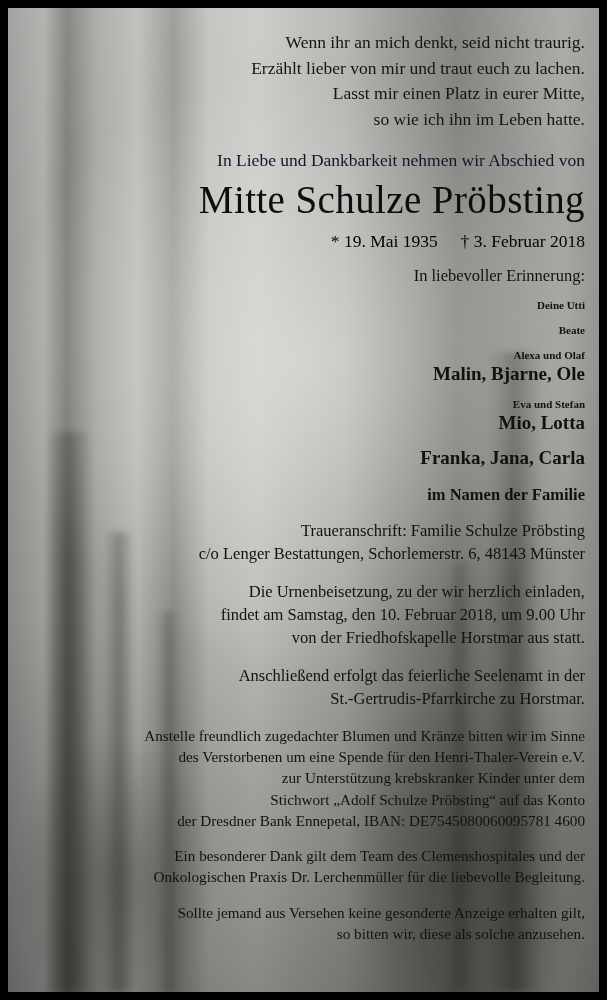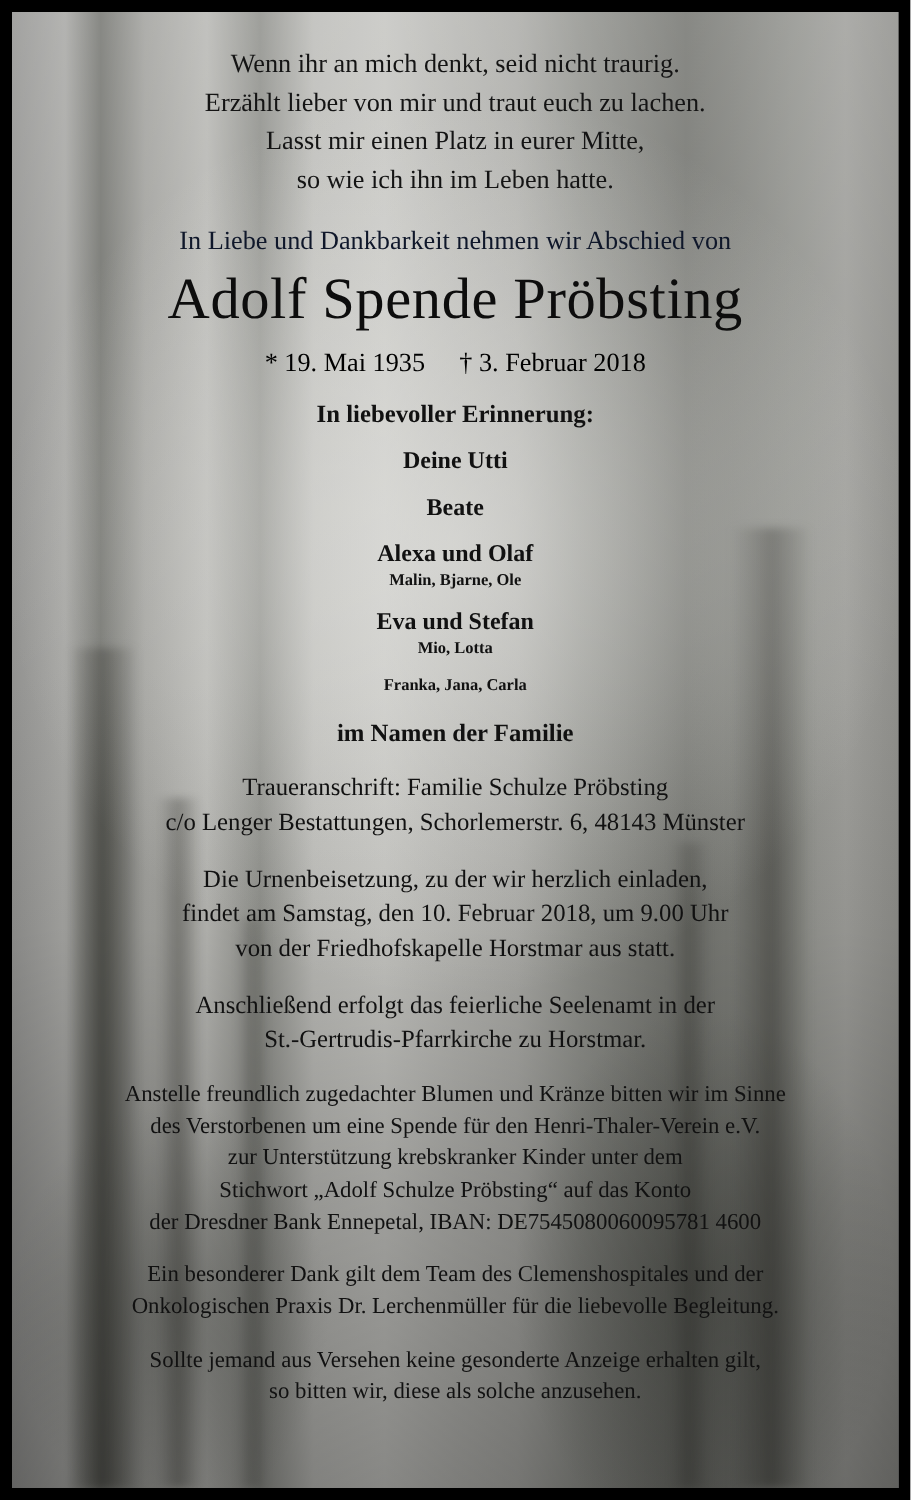--- a/index.html
+++ b/index.html
@@ -62,21 +62,21 @@
   .t5 { right: 126px;width: 26px;  height: 430px; opacity: .6; }
   .haze {
     position: absolute;
     left: 0; right: 0; top: 0; bottom: 0;
     background: radial-gradient(ellipse 420px 420px at 50% 36%, rgba(235,235,232,0.55), rgba(235,235,232,0.0) 72%);
   }
   .content {
     position: absolute;
     inset: 0;
     color: #111;
-    text-align: center;
+    text-align: right;
     padding: 0 14px;
     box-sizing: border-box;
   }
   .poem {
     margin-top: 22px;
     font-size: 17.5px;
     line-height: 1.47;
     color: #141414;
   }
   .poem div { white-space: nowrap; }
@@ -94,30 +94,30 @@
   }
   .dates {
     margin-top: 9px;
     font-size: 17.5px;
     color: #000000;
   }
   .dates .sep { display: inline-block; width: 14px; }
   .memory-head {
     margin-top: 14px;
     font-size: 16.5px;
-    font-weight: bold;
+    font-weight: normal;
   }
   .fam {
     font-weight: bold;
-    font-size: 16px;
+    font-size: 11px;
   }
   .fam-group { margin-top: 13px; }
   .fam-sub {
     font-weight: bold;
-    font-size: 11px;
+    font-size: 19px;
     margin-top: 2px;
   }
   .in-namen {
     margin-top: 16px;
     font-weight: bold;
     font-size: 16.5px;
   }
   .block {
     margin-top: 14px;
     font-size: 16.5px;
@@ -147,21 +147,21 @@
 
       <div class="poem">
         <div>Wenn ihr an mich denkt, seid nicht traurig.</div>
         <div>Erzählt lieber von mir und traut euch zu lachen.</div>
         <div>Lasst mir einen Platz in eurer Mitte,</div>
         <div>so wie ich ihn im Leben hatte.</div>
       </div>
 
       <div class="lead">In Liebe und Dankbarkeit nehmen wir Abschied von</div>
 
-      <div class="name">Adolf Spende Pröbsting</div>
+      <div class="name">Mitte Schulze Pröbsting</div>
 
       <div class="dates">
         <span>* 19. Mai 1935</span>
         <span class="sep"></span>
         <span>† 3. Februar 2018</span>
       </div>
 
       <div class="memory-head">In liebevoller Erinnerung:</div>
 
       <div class="fam-group">

